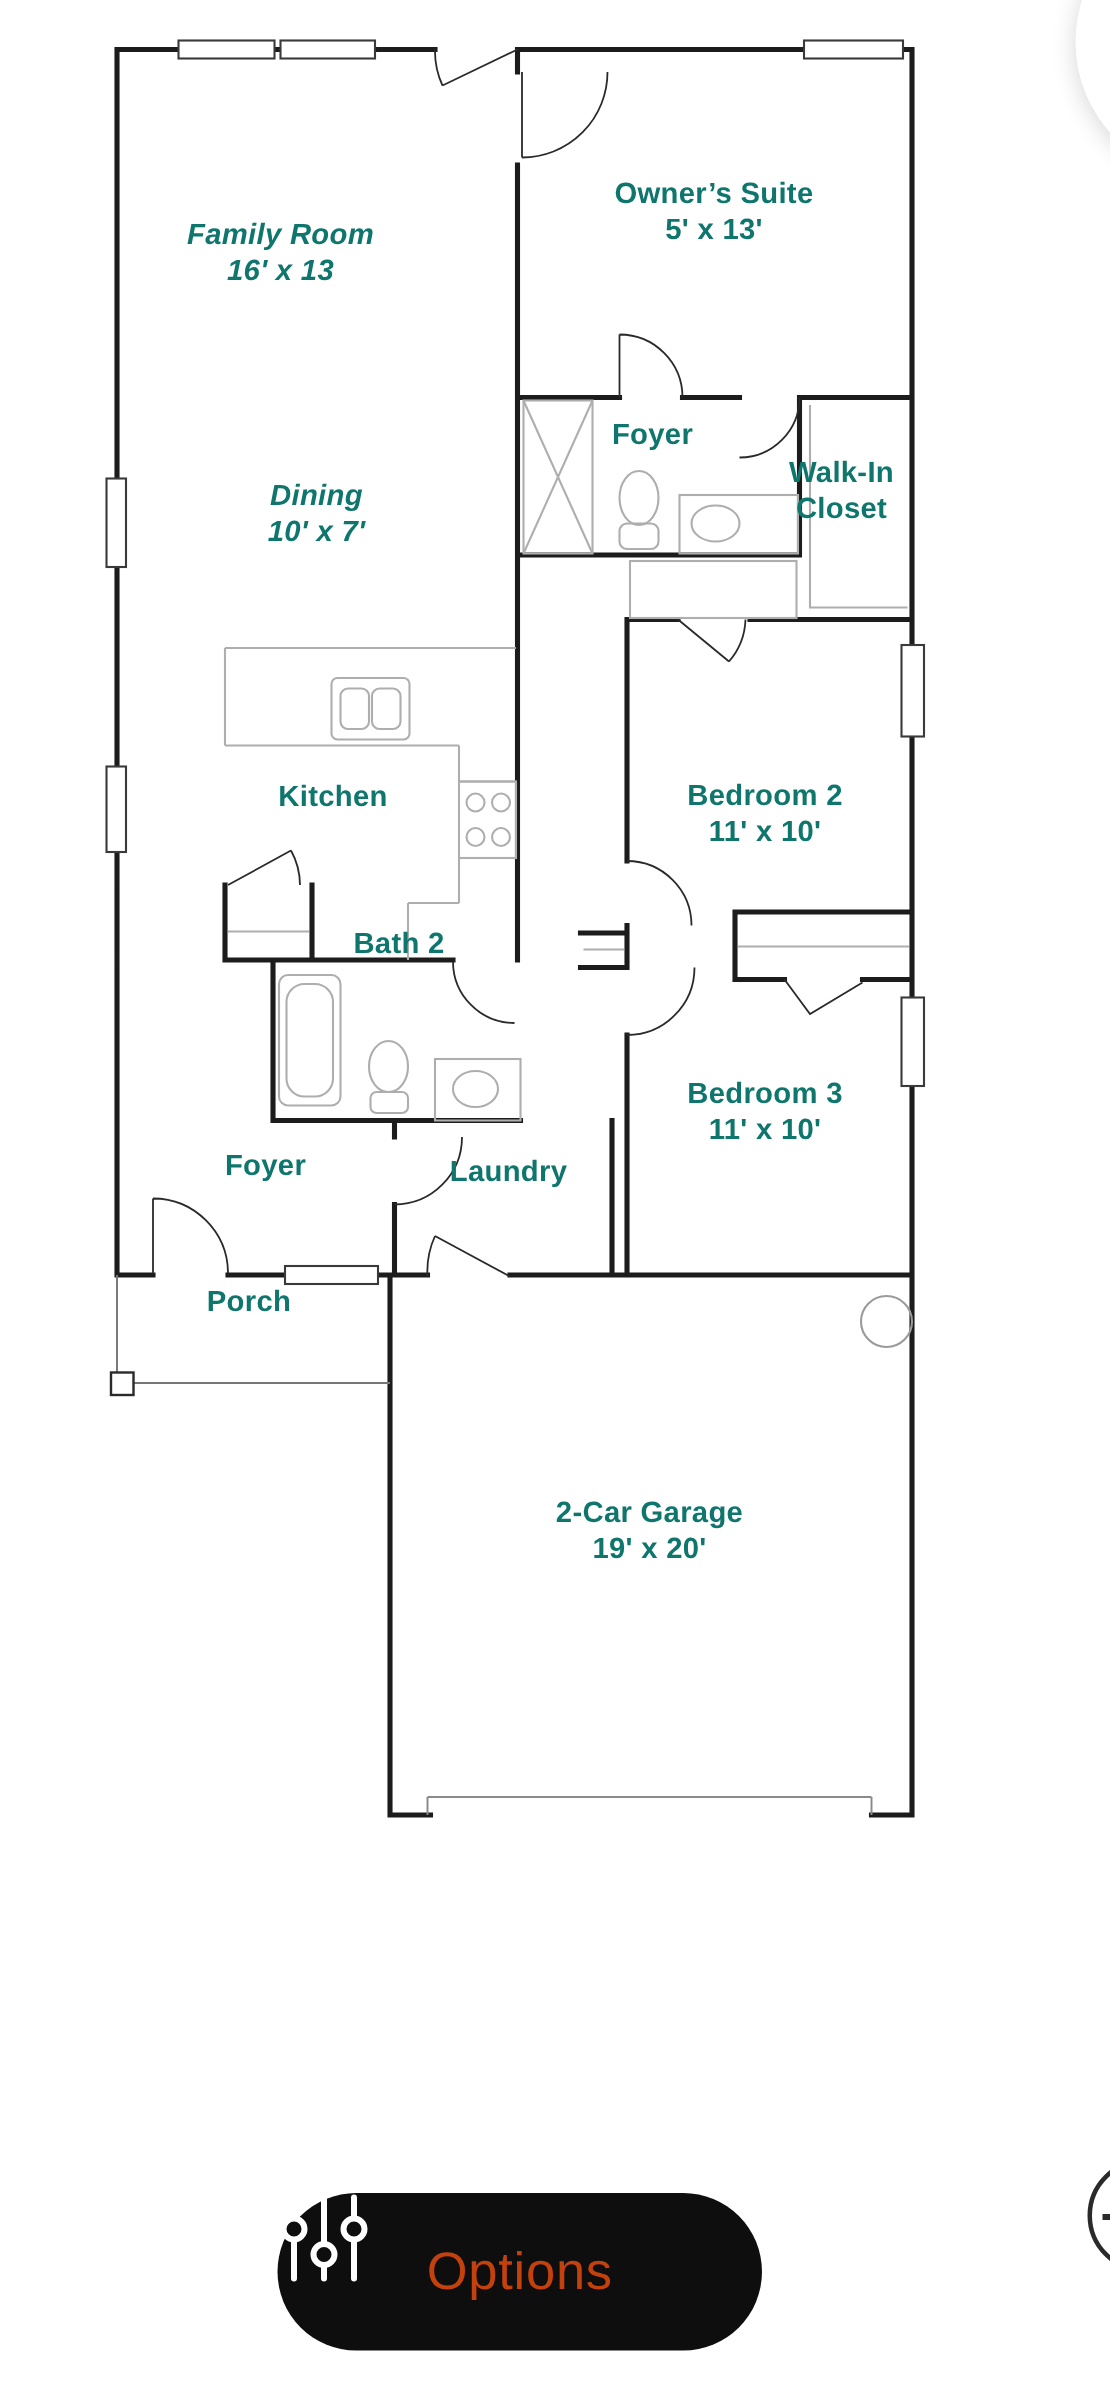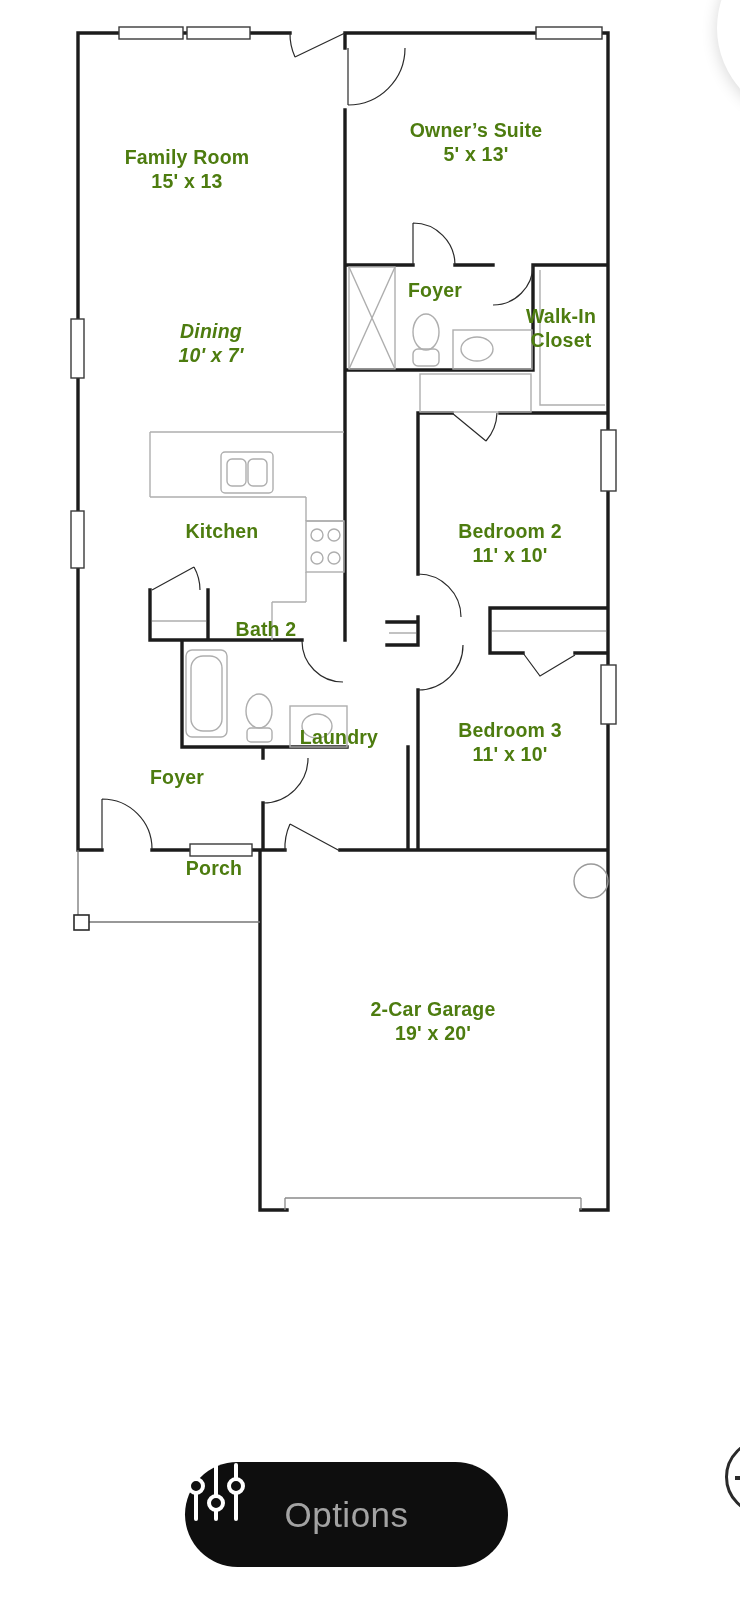--- a/index.html
+++ b/index.html
@@ -4,41 +4,41 @@
 <style>
   html,body{margin:0;padding:0;}
   .screen{
     position:relative;width:740px;height:1600px;overflow:hidden;
     background:#ffffff;font-family:"Liberation Sans",sans-serif;
   }
   svg{position:absolute;left:0;top:0;}
   .labels{position:absolute;left:0;top:0;width:740px;height:1290px;pointer-events:none;}
   .room-label{
     position:absolute;transform:translate(-50%,-50%);
-    text-align:center;color:#4d7c0f;font-size:19.5px;line-height:23.5px;
+    text-align:center;color:#0f766e;font-size:19.5px;line-height:23.5px;
     font-weight:600;letter-spacing:.2px;white-space:nowrap;
   }
   .fab-top{
     position:absolute;left:717px;top:-63px;width:182px;height:182px;border-radius:50%;
     background:#fff;box-shadow:0 3px 16px rgba(0,0,0,.16);
   }
   .circle-control{
     position:absolute;left:725px;top:1439px;width:76px;height:76px;border-radius:50%;
     background:#fff;border:3.5px solid #2a2a2a;box-sizing:border-box;
   }
   .circle-control .bar{
     position:absolute;left:7px;top:34px;width:42px;height:3.5px;background:#2a2a2a;
   }
   .options-btn{
     position:absolute;left:185px;top:1462px;width:323px;height:105px;border-radius:53px;
     background:#0e0e0e;border:none;display:flex;align-items:center;justify-content:center;
     gap:24px;cursor:pointer;padding:0;
   }
   .options-btn .label{
-    color:#a3a3a3;font-size:35px;font-weight:500;letter-spacing:.5px;
+    color:#c2410c;font-size:35px;font-weight:500;letter-spacing:.5px;
     font-family:"Liberation Sans",sans-serif;
   }
 </style>
 </head>
 <body>
 <div class="screen">
 
 <svg width="740" height="1290" viewBox="0 0 740 1290">
 
   <g stroke="#1c1c1c" stroke-width="3.4" fill="none" stroke-linecap="square">
@@ -141,23 +141,23 @@
     <rect x="536" y="27" width="66" height="12"></rect>
     <rect x="71" y="319" width="13" height="59"></rect>
     <rect x="71" y="511" width="13" height="57"></rect>
     <rect x="601" y="430" width="15" height="61"></rect>
     <rect x="601" y="665" width="15" height="59"></rect>
     <rect x="190" y="844" width="62" height="12"></rect>
   </g>
 </svg>
 
 <div class="labels" id="room-labels">
-      <div class="room-label" style="left: 187px; top: 169px;">
+      <div class="room-label" style="left: 187px; top: 169px; font-style: italic;">
         <div>Family Room</div>
-        <div>15' x 13</div>
+        <div>16' x 13</div>
       </div>
       <div class="room-label" style="left: 476px; top: 142px;">
         <div>Owner’s Suite</div>
         <div>5' x 13'</div>
       </div>
       <div class="room-label" style="left: 435px; top: 291px;">
         <div>Foyer</div>
       </div>
       <div class="room-label" style="left: 561px; top: 328px;">
         <div>Walk-In</div>
@@ -177,24 +177,24 @@
       <div class="room-label" style="left: 266px; top: 630px;">
         <div>Bath 2</div>
       </div>
       <div class="room-label" style="left: 510px; top: 742px;">
         <div>Bedroom 3</div>
         <div>11' x 10'</div>
       </div>
       <div class="room-label" style="left: 177px; top: 778px;">
         <div>Foyer</div>
       </div>
-      <div class="room-label" style="left: 339px; top: 738px;">
+      <div class="room-label" style="left: 339px; top: 782px;">
         <div>Laundry</div>
       </div>
-      <div class="room-label" style="left: 166px; top: 869px; margin-left: 48px;">
+      <div class="room-label" style="left: 166px; top: 869px;">
         <div>Porch</div>
       </div>
       <div class="room-label" style="left: 433px; top: 1021px;">
         <div>2-Car Garage</div>
         <div>19' x 20'</div>
       </div>
     </div>
 
 <div class="fab-top"></div>
 

